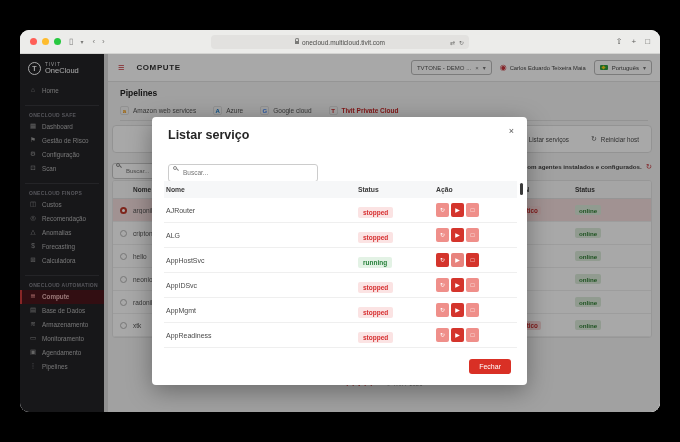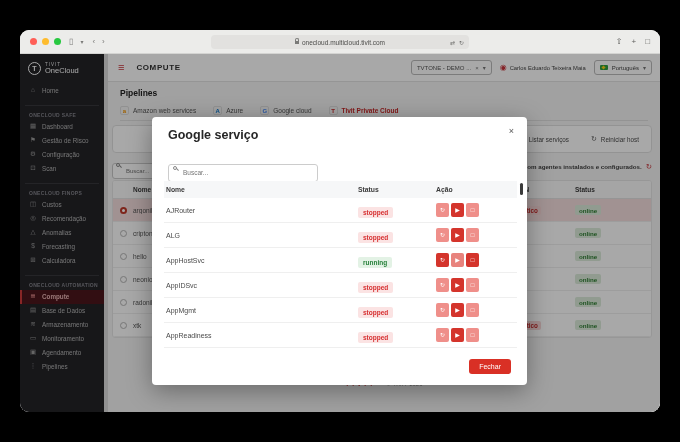--- a/index.html
+++ b/index.html
@@ -331,21 +331,21 @@
 
         <div class="page-footer">
           <span class="brand">TIVIT</span>
           <span class="copy">© TIVIT 2023</span>
         </div>
       </div>
 
       <div class="overlay"></div>
 
       <div class="modal">
-        <div class="m-title">Google serviço</div>
+        <div class="m-title">Listar serviço</div>
         <span class="m-close">×</span>
         <div class="m-search">
           <span class="mag"></span>
           <input placeholder="Buscar..." style="">
         </div>
         <div class="m-thead">
           <span>Nome</span>
           <span>Status</span>
           <span>Ação</span>
         </div>

